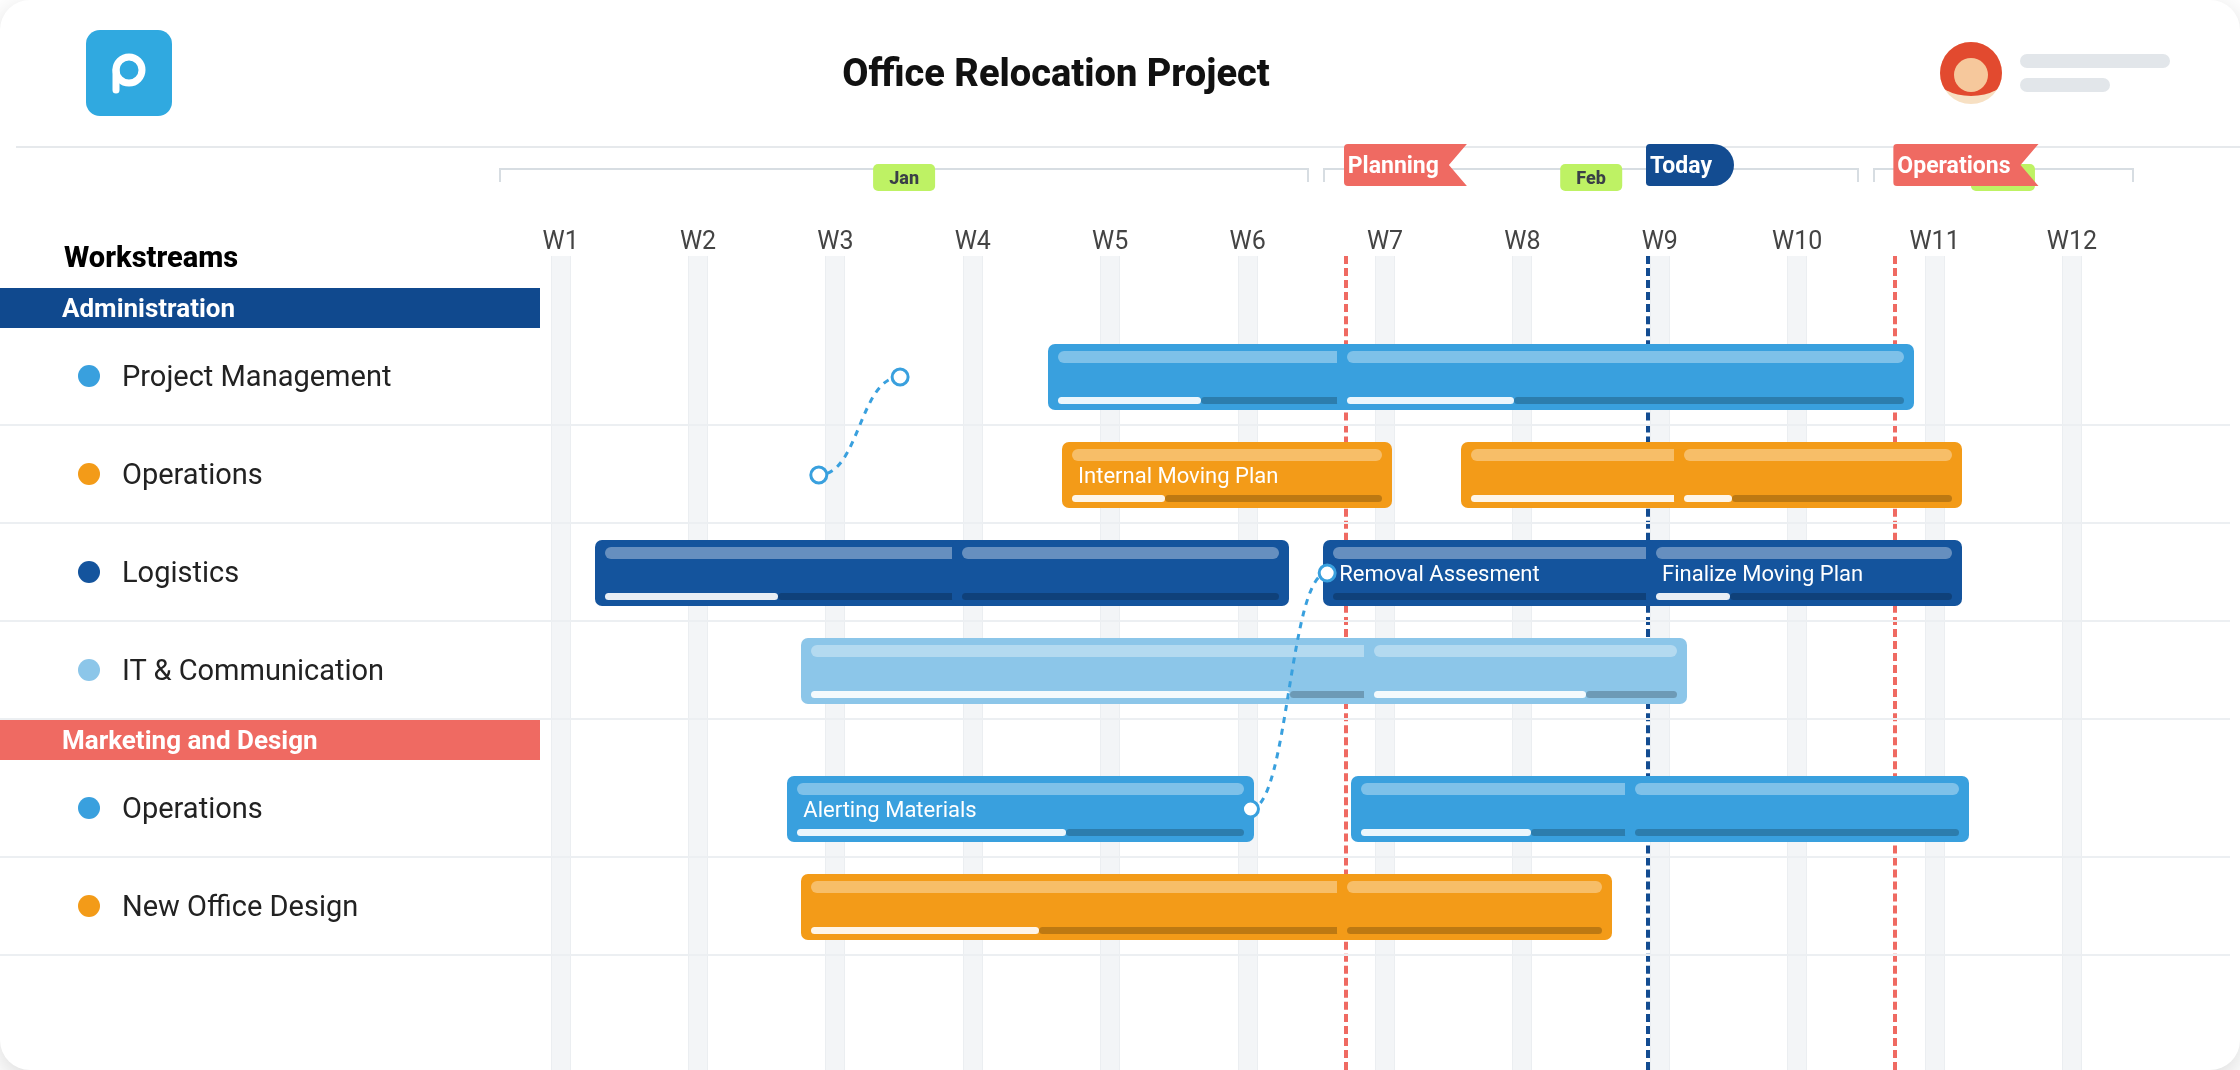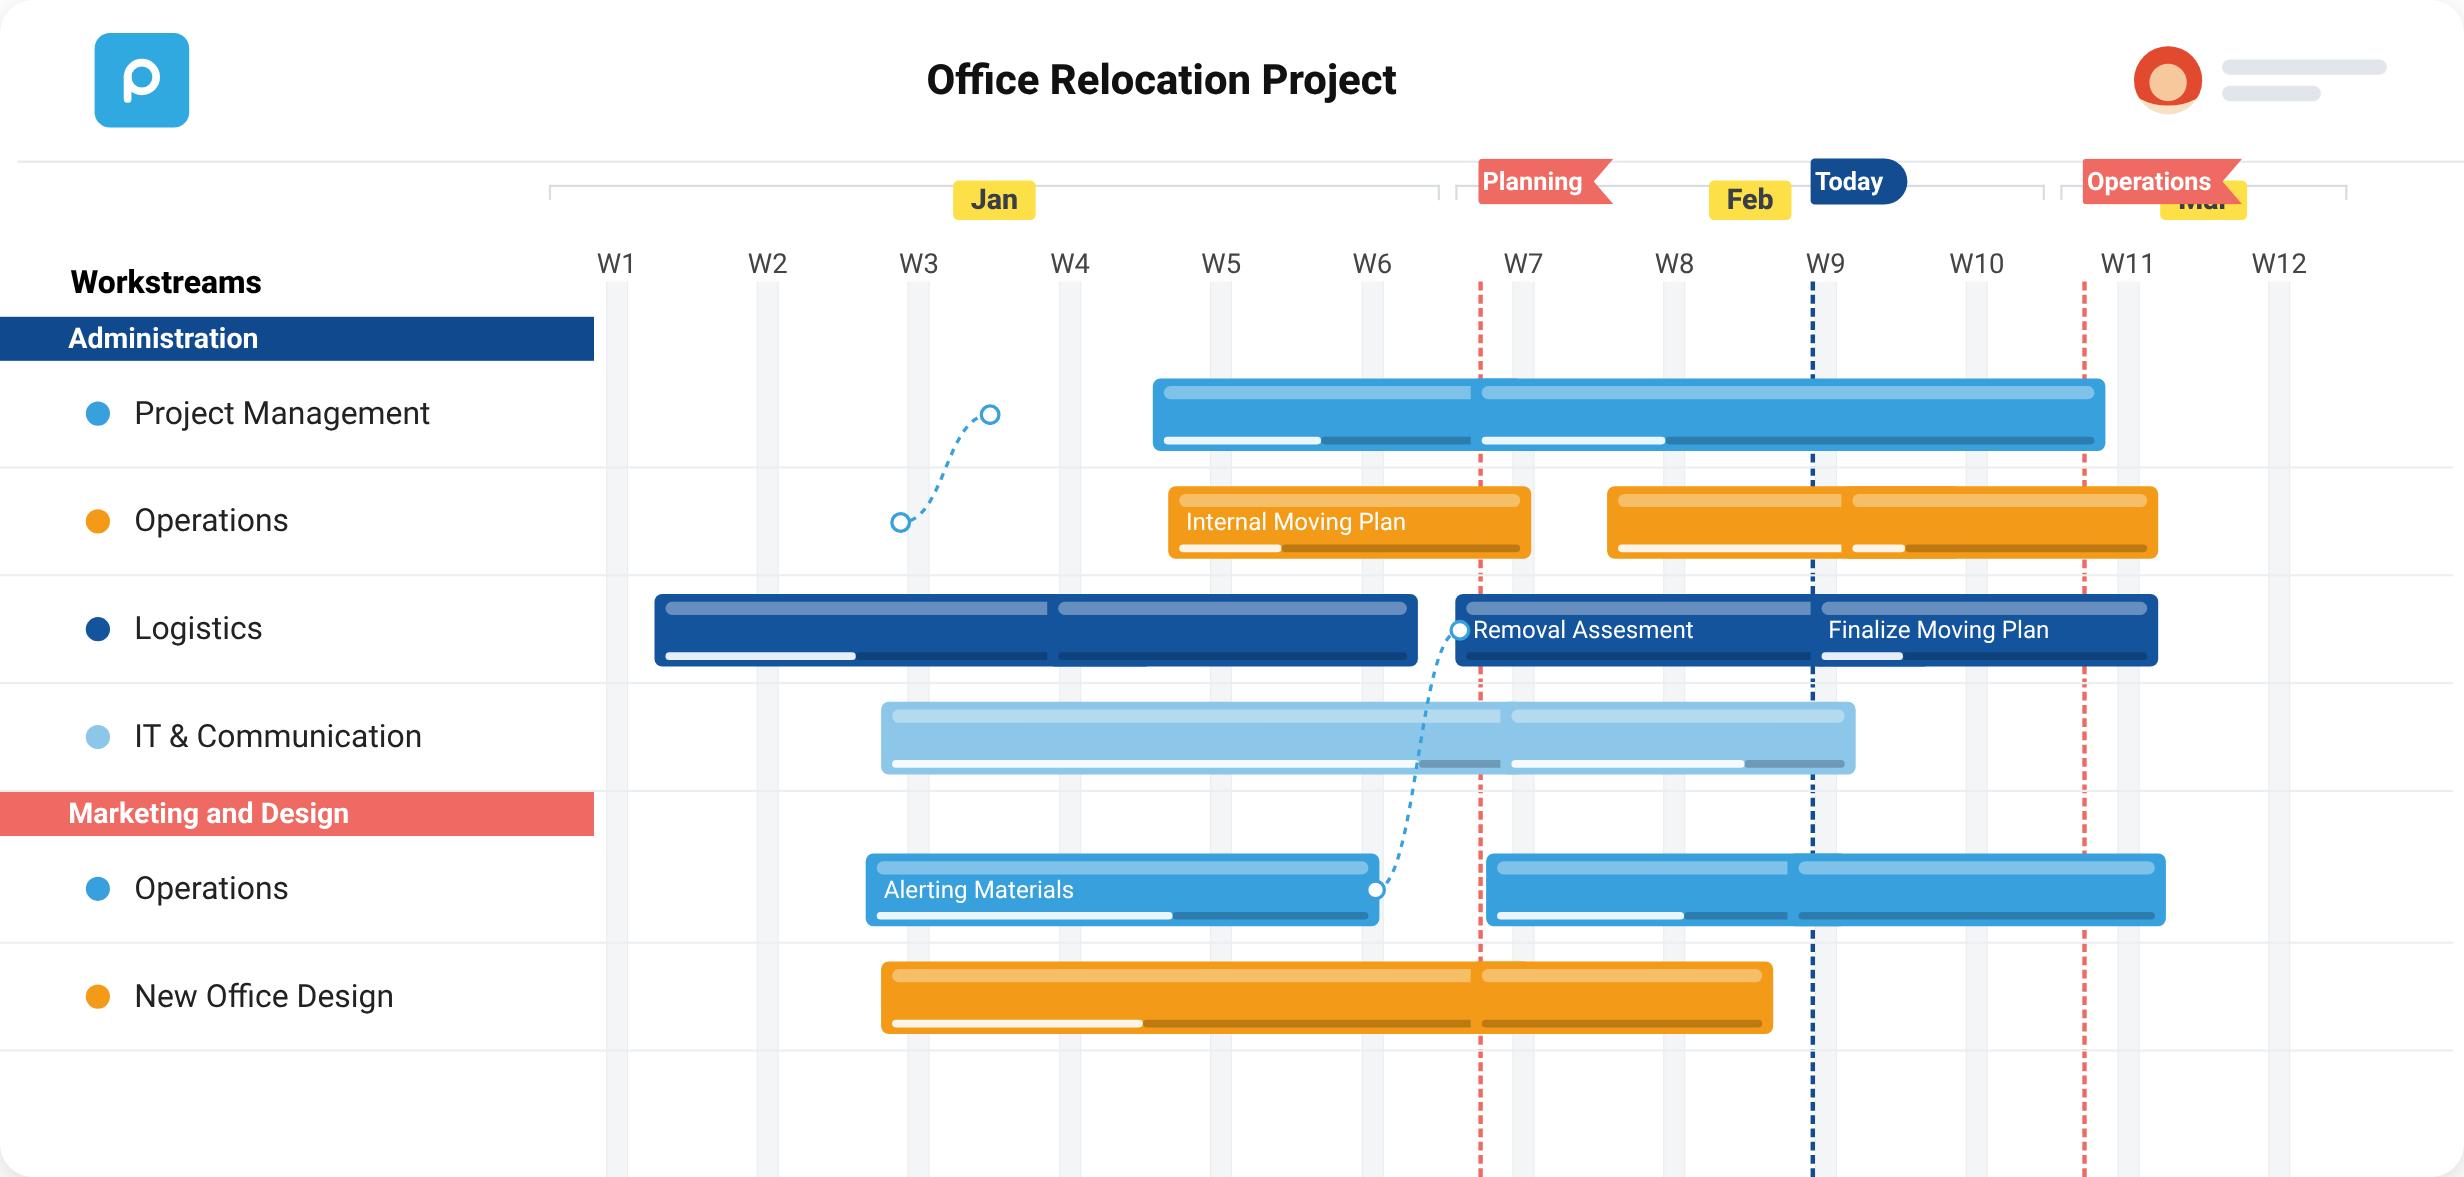--- a/index.html
+++ b/index.html
@@ -29,21 +29,21 @@
   .group-bar { height:40px; color:#fff; font-size:26px; font-weight:700; display:flex; align-items:center; padding-left:62px; }
   .g-admin  { background:#10498e;text-align:center; }
   .g-design { background:#ef6a62; }
   .row-label { height:98px; display:flex; align-items:center; gap:22px; padding-left:78px; border-bottom:2px solid #eceff2; }
   .dot { width:22px; height:22px; border-radius:50%; }
   .row-label span.txt { font-size:29px; color:#222; }
 
   
   .months { position:absolute; top:20px; left:0; right:0; height:40px; }
   .month-br { position:absolute; top:0; height:14px; border:2px solid #d7dde2; border-bottom:none; }
-  .month-lbl { position:absolute; top:-4px; background:#fde047; padding:3px 16px; border-radius:5px; font-weight:800; color:#3a3f47; font-size:26px; transform:translateX(-50%); }
+  .month-lbl { position:absolute; top:-4px; background:#bef264; padding:3px 16px; border-radius:5px; font-weight:800; color:#3a3f47; font-size:18px; transform:translateX(-50%); }
   .weeks { position:absolute; top:60px; left:0; right:0; height:48px; }
   .wk { position:absolute; top:18px; font-size:25px; color:#444; transform:translateX(-50%); }
   .cols { position:absolute; top:108px; bottom:0; left:0; right:0; pointer-events:none; }
   .col { position:absolute; top:0; bottom:0; width:20px; background:#f3f5f7; border-left:1px solid #ebeef1; border-right:1px solid #ebeef1; }
 
   .markers { position:absolute; top:0; bottom:0; left:0; right:0; pointer-events:none; }
   .vline { position:absolute; top:108px; bottom:0; border-left-width:4px; border-left-style:dashed; }
   .flag { position:absolute; top:-4px; height:42px; display:flex; align-items:center; padding:0 28px 0 4px; color:#fff; font-weight:700; font-size:23px; border-radius:4px 0 0 4px; clip-path: polygon(0 0,100% 0,calc(100% - 18px) 50%,100% 100%,0 100%); }
   .flag.today { border-radius:4px 22px 22px 4px; clip-path:none; padding-right:22px; }
   .c-coral { background:#ef6a62; } .c-navy { background:#134c91; }

